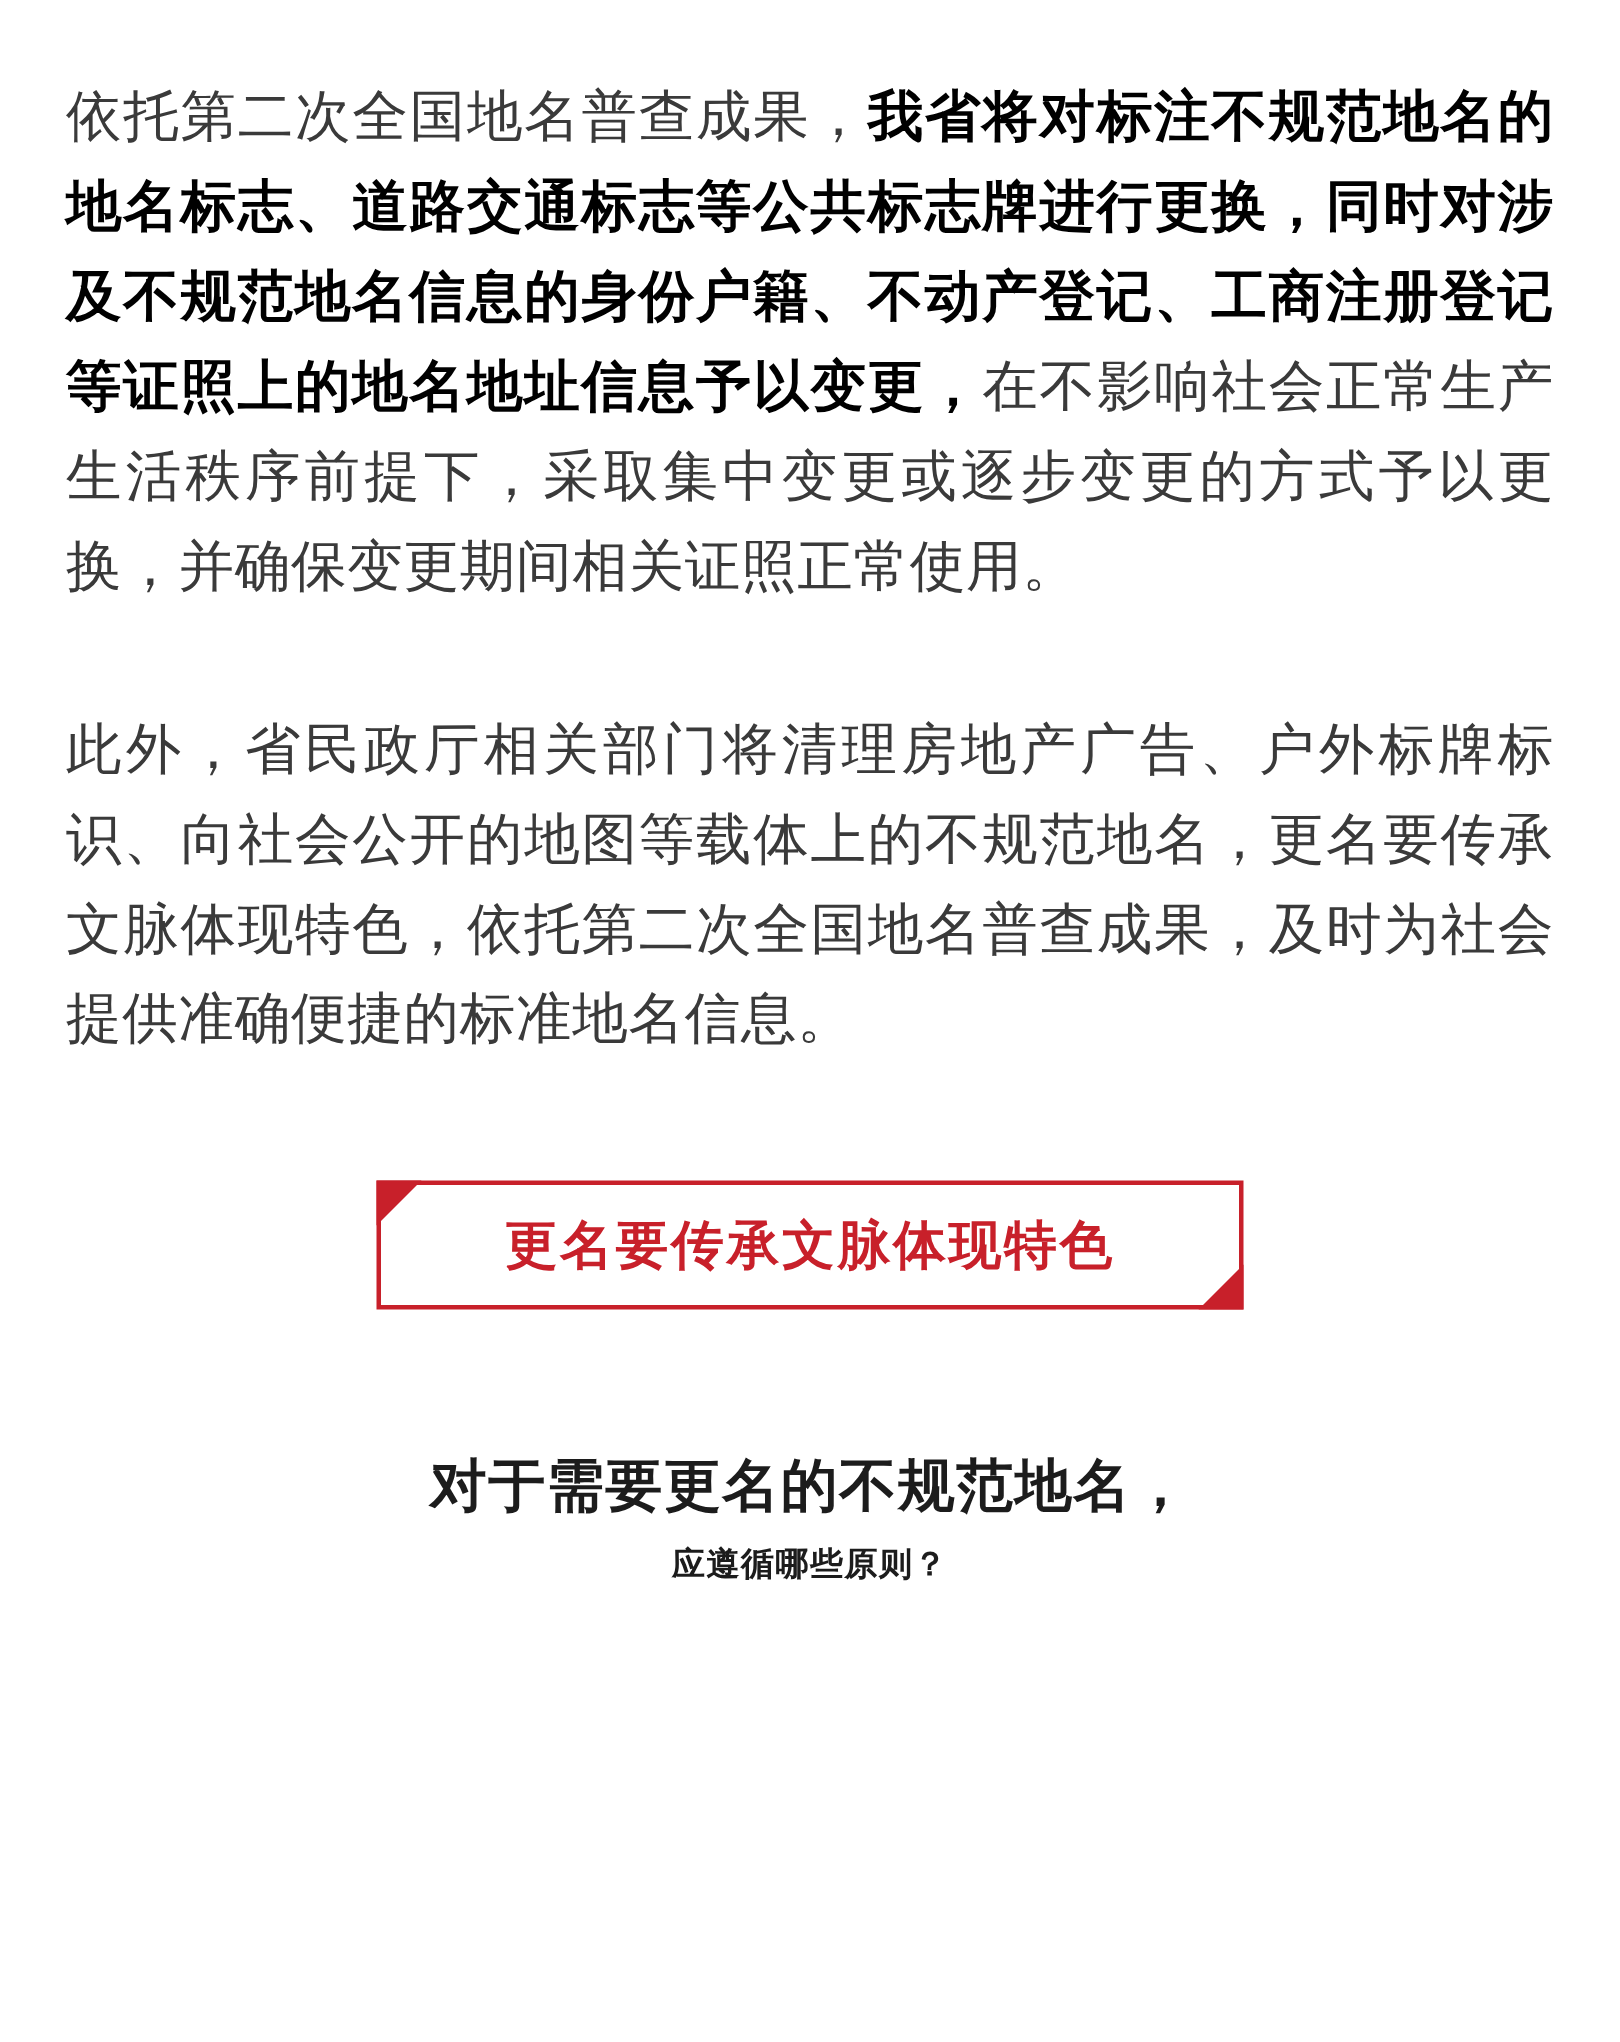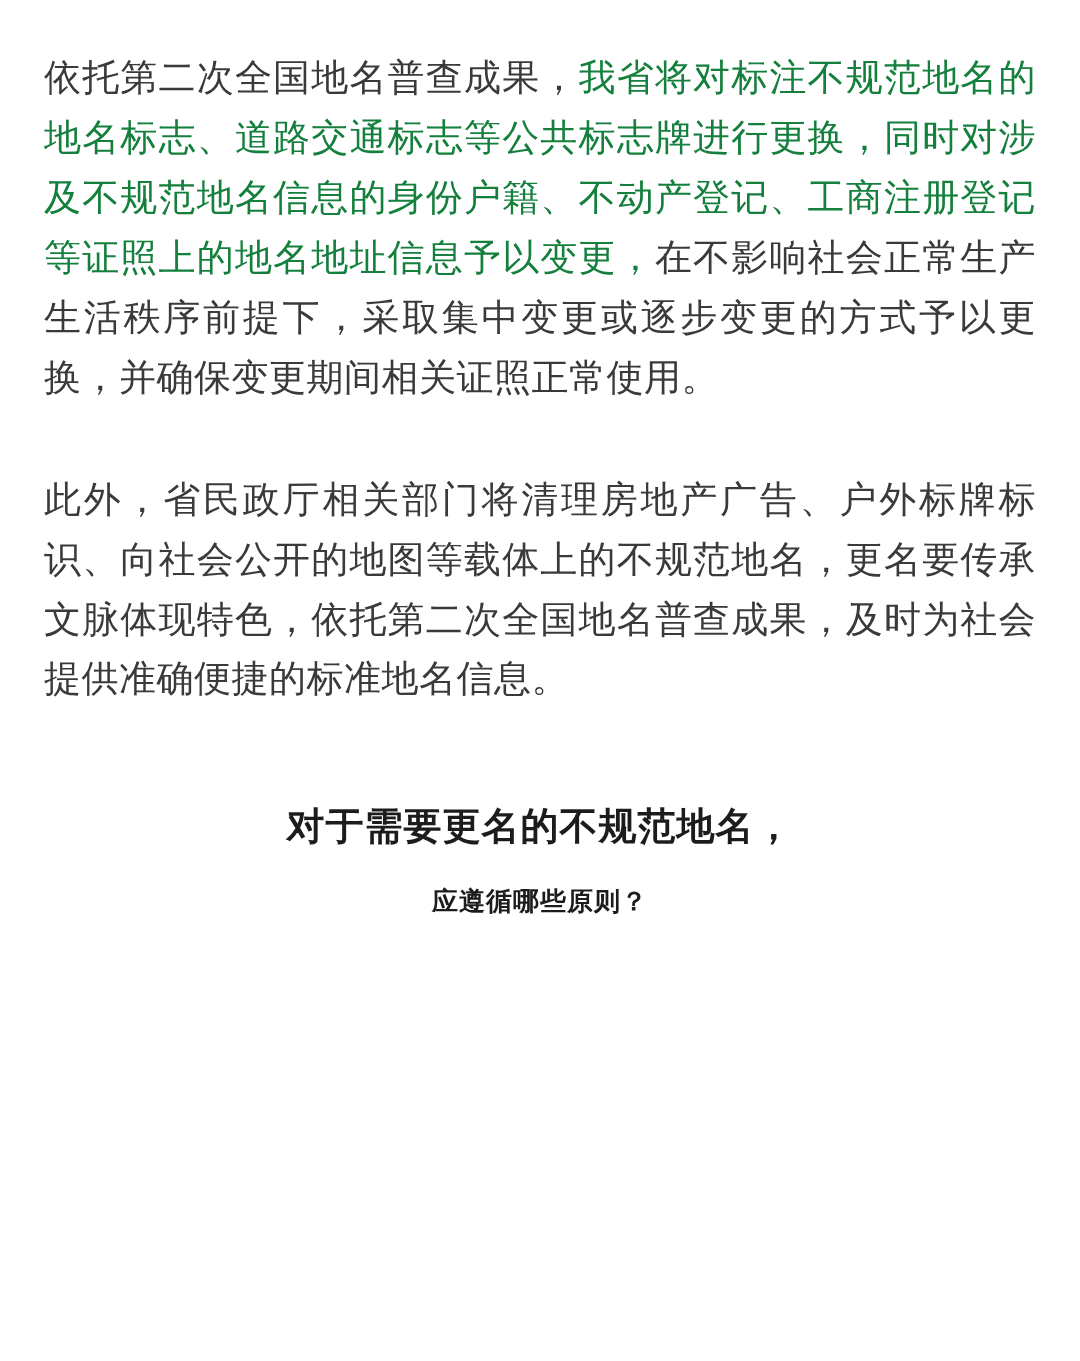--- a/index.html
+++ b/index.html
@@ -23,22 +23,22 @@
   }
   .para {
     font-size: 37px;
     line-height: 1.62;
     letter-spacing: 0.5px;
     color: #3a3a3a;
     text-align: justify;
     margin: 0;
   }
   .para .strong {
-    font-weight: normal;
-    color: #15803d;
+    font-weight: bold;
+    color: #000000;
   }
   .para-1 {
     margin-top: 8px;
   }
   .para-2 {
     margin-top: 62px;
   }
 
   
   .banner-wrap {
@@ -86,31 +86,38 @@
     font-weight: bold;
     color: #1c1c1c;
   }
   .subhead-1 {
     margin-top: 92px;
     font-size: 38px;
     letter-spacing: 1px;
     text-align: center;
   }
   .subhead-2 {
-    margin-top: 32px;
-    font-size: 26px;
+    margin-top: 12px;
+    font-size: 22px;
     letter-spacing: 1px;
   }
 </style>
 </head>
 <body>
 
 <div class="page">
 
   <p class="para para-1"><span>依托第二次全国地名普查成果，</span><span class="strong">我省将对标注不规范地名的地名标志、道路交通标志等公共标志牌进行更换，同时对涉及不规范地名信息的身份户籍、不动产登记、工商注册登记等证照上的地名地址信息予以变更，</span><span>在不影响社会正常生产生活秩序前提下，采取集中变更或逐步变更的方式予以更换，并确保变更期间相关证照正常使用。</span></p>
 
   <p class="para para-2">此外，省民政厅相关部门将清理房地产广告、户外标牌标识、向社会公开的地图等载体上的不规范地名，更名要传承文脉体现特色，依托第二次全国地名普查成果，及时为社会提供准确便捷的标准地名信息。</p>
 
+  <div class="banner-wrap">
+    <div class="banner">
+      <span class="corner corner-tl"></span>
+      <span class="corner corner-br"></span>
+      <span class="banner-text">更名要传承文脉体现特色</span>
+    </div>
+  </div>
 
   <div class="subhead subhead-1">对于需要更名的不规范地名，</div>
   <div class="subhead subhead-2">应遵循哪些原则？</div>
 
 </div>
 
 </body></html>

